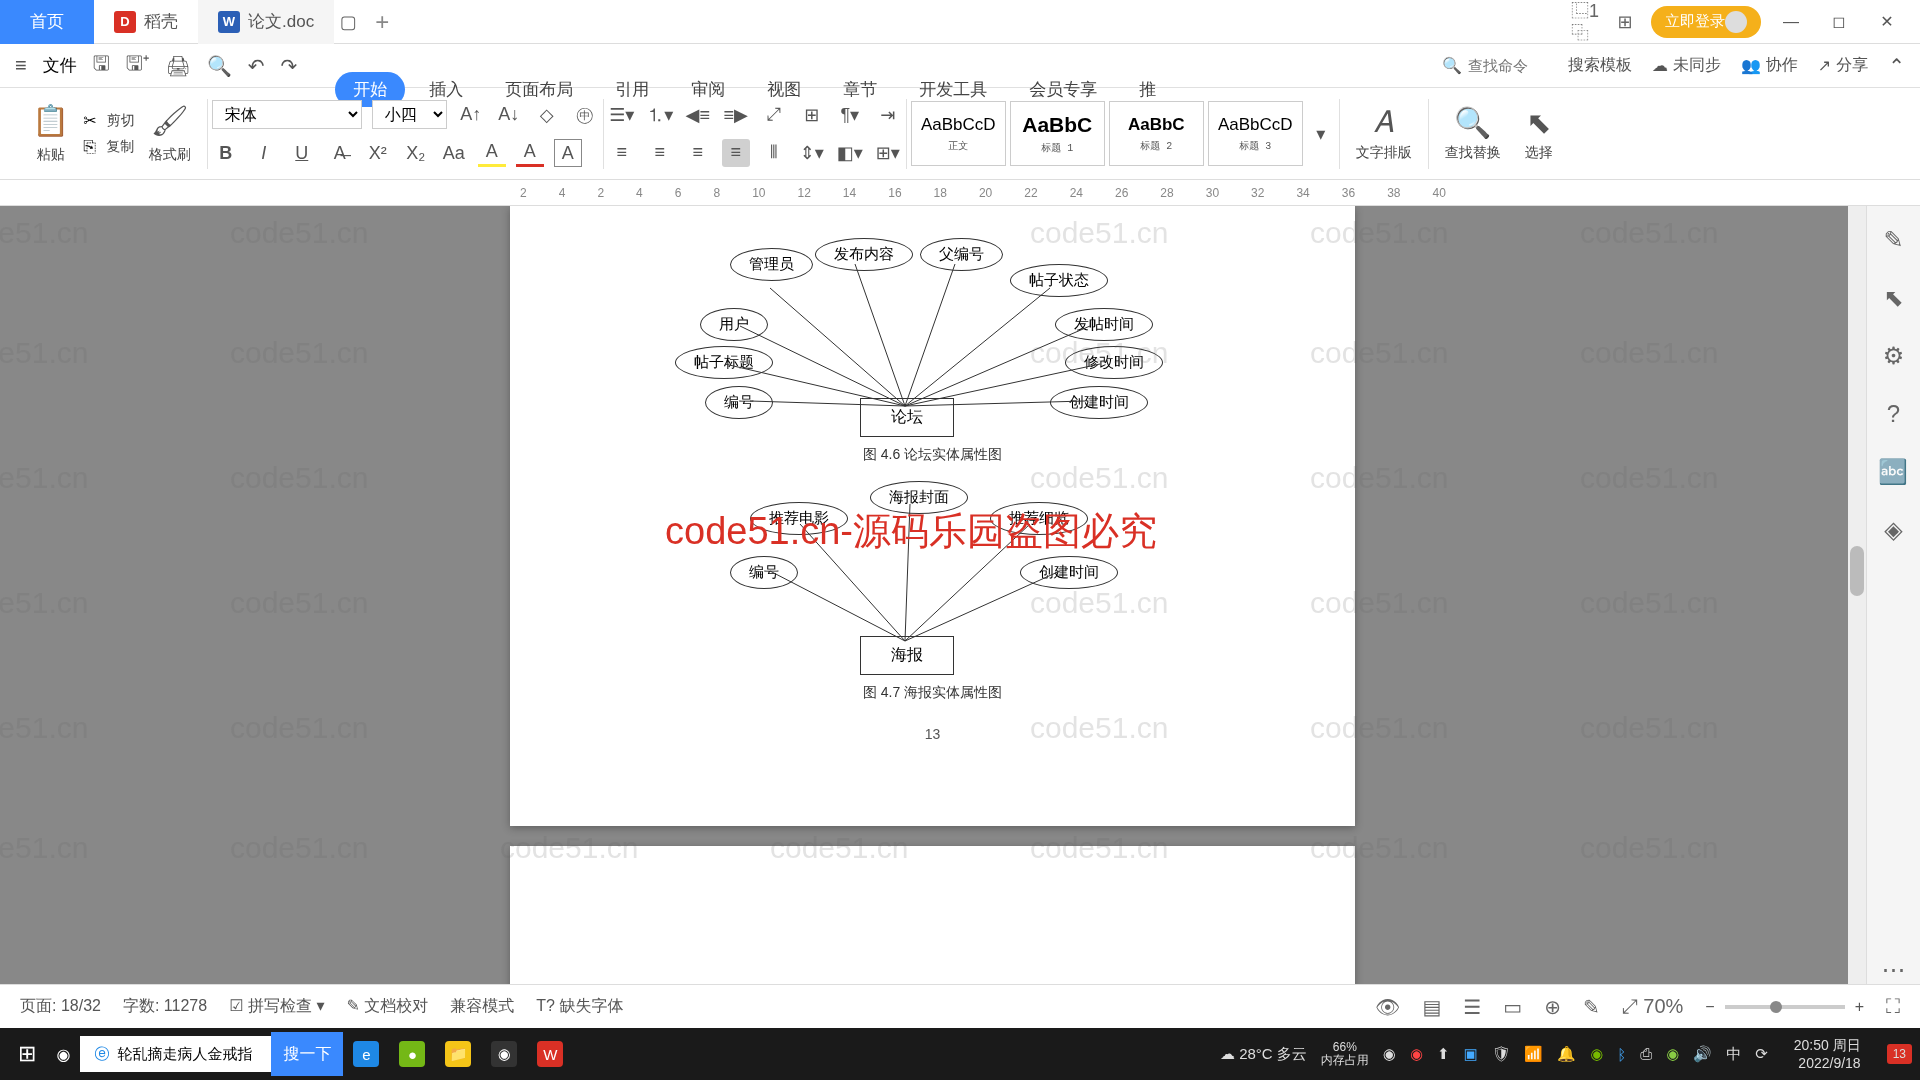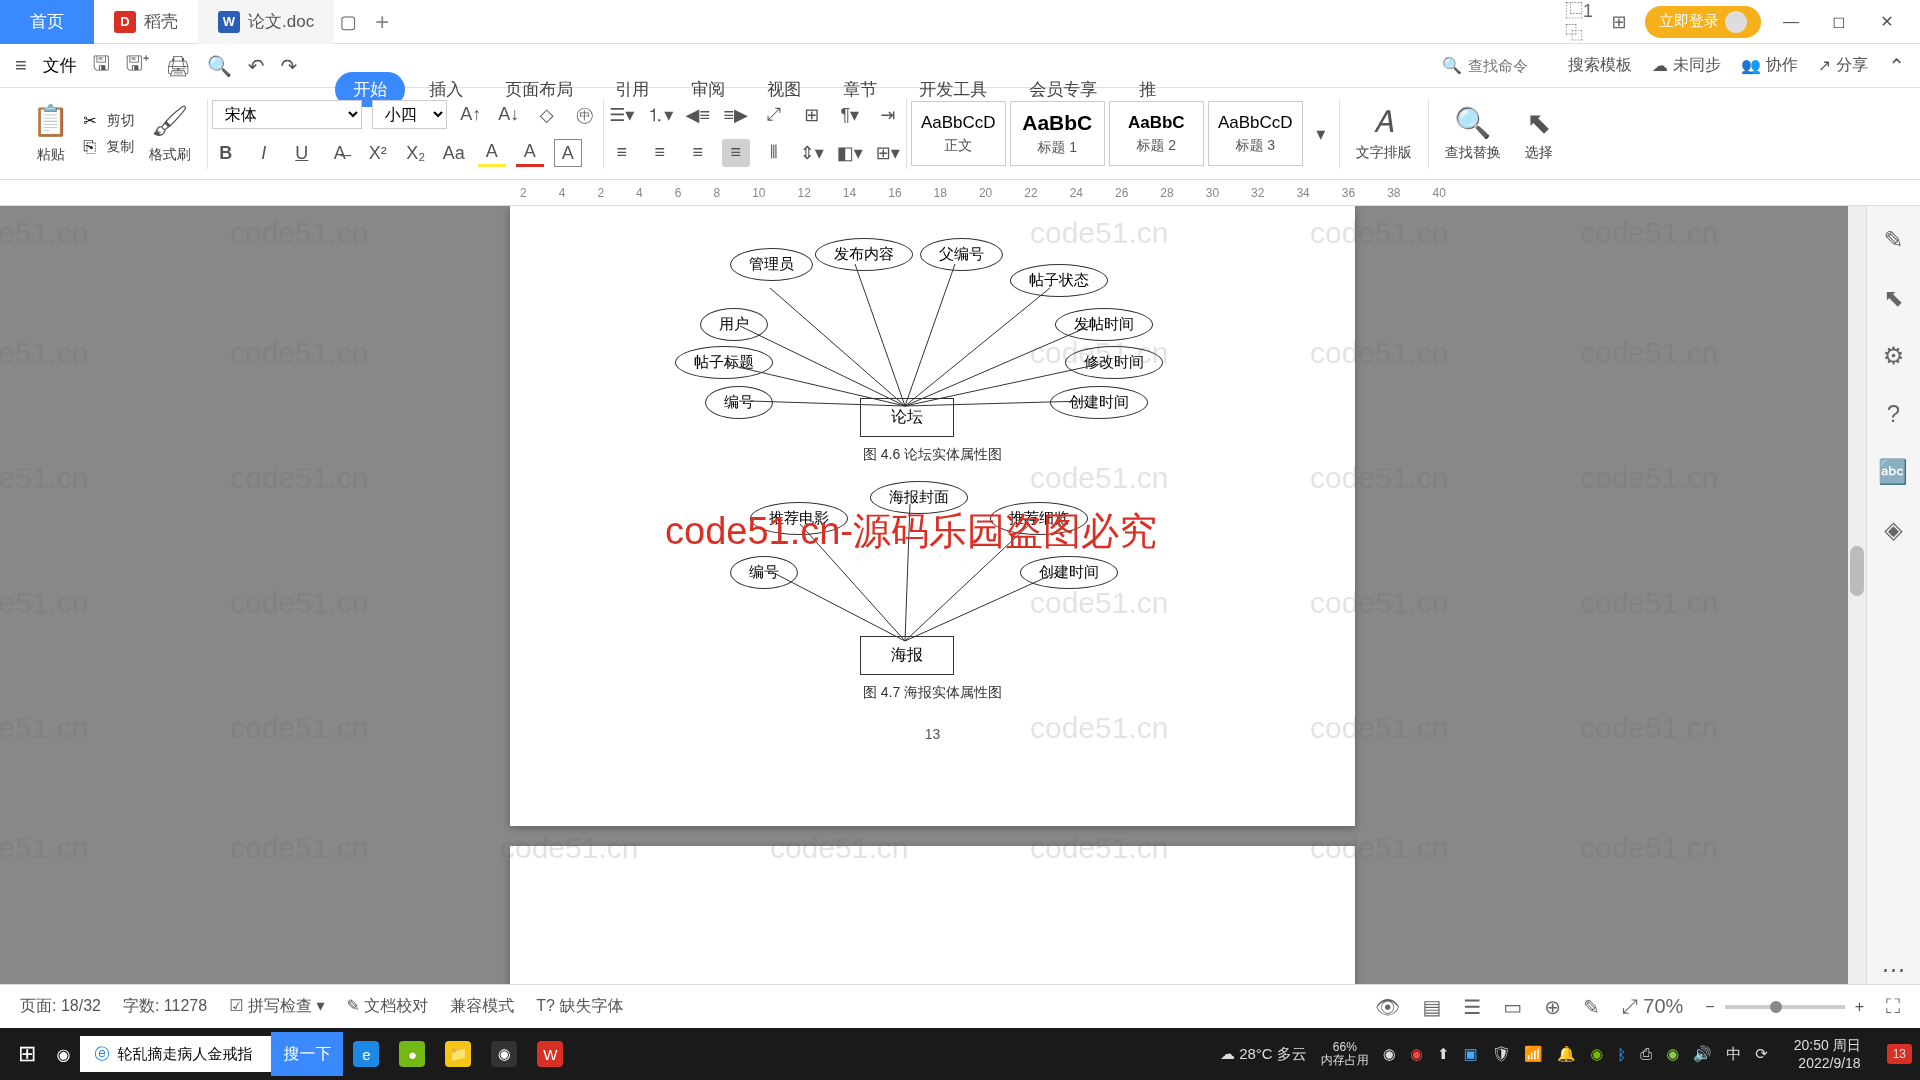--- a/index.html
+++ b/index.html
@@ -10,21 +10,21 @@
 .tab { height: 44px; display: flex; align-items: center; padding: 0 20px; font-size: 17px; color: #555; cursor: pointer; }
 .tab.home { background: #3a89fe; color: #fff; padding: 0 30px; }
 .tab.docao { display: flex; gap: 8px; }
 .tab.doc { display: flex; gap: 8px; background: #f5f5f5; }
 .doc-icon { width: 22px; height: 22px; background: #2b5fb6; color: #fff; display: flex; align-items: center; justify-content: center; font-size: 13px; font-weight: bold; border-radius: 3px; }
 .docao-icon { width: 22px; height: 22px; background: #d93025; color: #fff; display: flex; align-items: center; justify-content: center; font-size: 13px; font-weight: bold; border-radius: 3px; }
 .tab-add { width: 40px; height: 40px; display: flex; align-items: center; justify-content: center; font-size: 24px; color: #888; cursor: pointer; }
 .title-spacer { flex: 1; }
 .title-right { display: flex; align-items: center; gap: 12px; padding-right: 15px; }
 .title-icon { width: 28px; height: 28px; display: flex; align-items: center; justify-content: center; color: #666; cursor: pointer; font-size: 18px; }
-.login-btn { background: #f5b01a; color: #fff; padding: 5px 14px; border-radius: 18px; font-size: 15px; display: flex; align-items: center; gap: 6px; }
+.login-btn { background: #f5b01a; color: #fff; padding: 5px 14px; border-radius: 18px; font-size: 15px; display: flex; align-items: center; }
 .avatar-circ { width: 22px; height: 22px; border-radius: 50%; background: #ddd; }
 .win-btn { width: 36px; height: 36px; display: flex; align-items: center; justify-content: center; color: #555; cursor: pointer; font-size: 16px; }
 
 
 .menubar { height: 44px; background: #fff; display: flex; align-items: center; padding: 0 15px; gap: 8px; border-bottom: 1px solid #e0e0e0; }
 .menu-left { display: flex; align-items: center; gap: 16px; }
 .menu-icon { color: #555; cursor: pointer; font-size: 20px; }
 .menu-tabs { display: flex; align-items: center; gap: 6px; margin-left: 30px; margin-top: 48px; }
 .menu-tab { padding: 6px 18px; font-size: 17px; color: #444; cursor: pointer; border-radius: 18px; }
 .menu-tab.active { background: #3a89fe; color: #fff; }
@@ -46,21 +46,21 @@
 .font-sel { border: 1px solid #ccc; padding: 4px 8px; font-size: 16px; width: 150px; background: #fff; }
 .size-sel { border: 1px solid #ccc; padding: 4px 8px; font-size: 16px; width: 75px; background: #fff; }
 .fmt-btn { width: 28px; height: 28px; display: flex; align-items: center; justify-content: center; color: #555; cursor: pointer; font-size: 18px; }
 .fmt-btn.bold { font-weight: bold; }
 .fmt-btn.italic { font-style: italic; }
 .fmt-btn.underline { text-decoration: underline; }
 .align-active { background: #d0d0d0; border-radius: 3px; }
 .style-box { display: flex; gap: 4px; align-items: center; }
 .style-item { width: 95px; height: 65px; border: 1px solid #ccc; display: flex; flex-direction: column; align-items: center; justify-content: center; font-size: 13px; cursor: pointer; }
 .style-prev { font-size: 17px; }
-.style-lbl { font-size: 14px; color: #555; margin-top: 4px; }
+.style-lbl { font-size: 10px; color: #555; margin-top: 4px; font-family: Liberation Mono, monospace; }
 
 
 .ruler { height: 26px; background: #fff; border-bottom: 1px solid #ddd; display: flex; align-items: center; padding-left: 520px; font-size: 12px; color: #888; gap: 32px; position: relative; }
 
 
 .doc-area { position: absolute; top: 206px; bottom: 96px; left: 0; right: 54px; background: #888; overflow: hidden; }
 .page { position: absolute; left: 510px; width: 845px; background: #fff; box-shadow: 0 2px 8px rgba(0,0,0,0.3); }
 .page1 { top: 0; height: 620px; }
 .page2 { top: 640px; height: 400px; }
 

